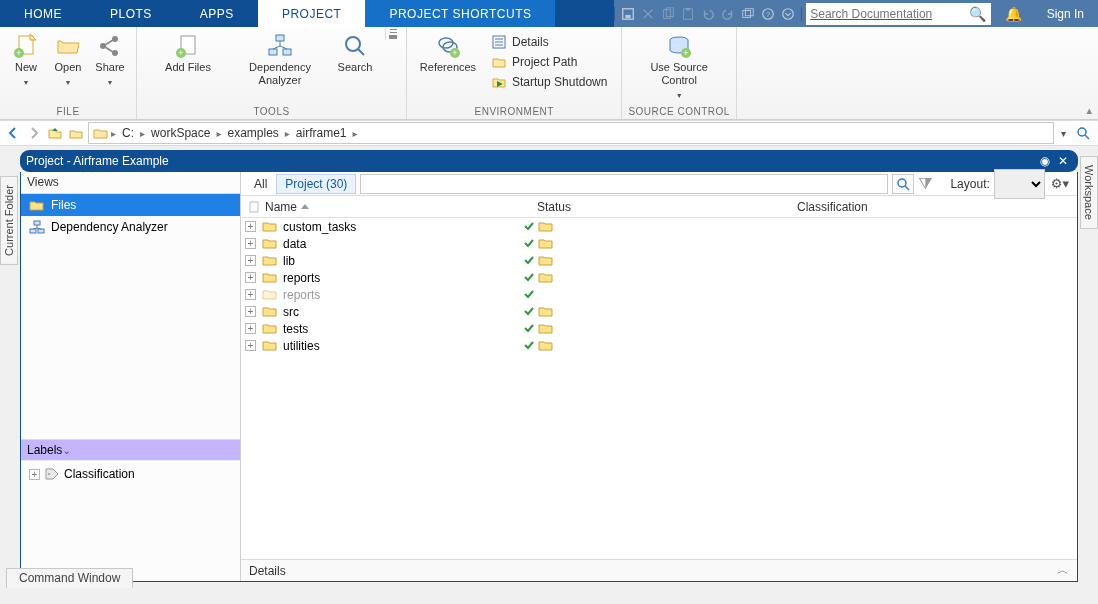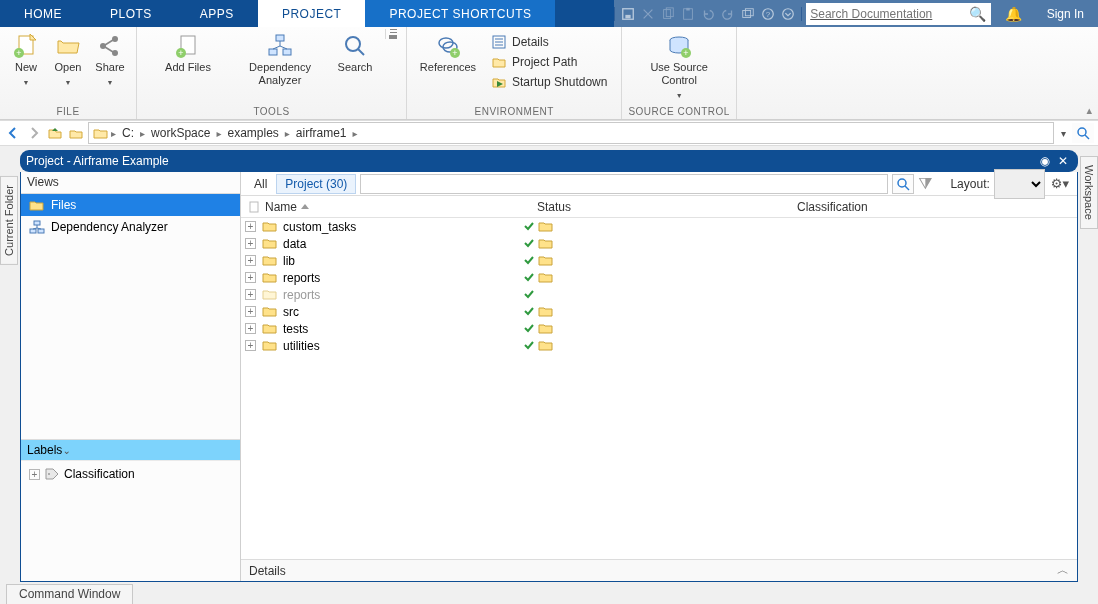--- a/index.html
+++ b/index.html
@@ -52,21 +52,21 @@
 .workarea{position:absolute;left:20px;right:20px;top:150px;bottom:22px;display:flex;flex-direction:column;}
 .panel-title{height:22px;background:#0F4E93;color:#fff;font-size:12px;display:flex;align-items:center;padding:0 6px;border-radius:9px;}
 .panel-title .sp{flex:1;}
 .panel-title .pbtn{width:18px;text-align:center;cursor:pointer;font-size:12px;}
 .panel-body{flex:1;display:flex;border:1px solid #0F4E93;border-top:0;background:#fff;}
 .views{width:220px;border-right:1px solid #cfcfcf;display:flex;flex-direction:column;background:#fcfcfc;}
 .views-head{height:22px;border-bottom:1px solid #dcdcdc;font-size:12px;padding:3px 6px;color:#333;}
 .views-list{flex:1;}
 .view-item{display:flex;align-items:center;gap:6px;height:22px;padding:0 8px;font-size:12px;cursor:pointer;}
 .view-item.sel{background:#1F81E5;color:#fff;}
-.labels-head{height:22px;border-top:1px solid #dcdcdc;border-bottom:1px solid #eaeaea;font-size:12px;padding:3px 6px;display:flex;align-items:center;justify-content:flex-start;background:#7dd3fc;}
+.labels-head{height:22px;border-top:1px solid #dcdcdc;border-bottom:1px solid #eaeaea;font-size:12px;padding:3px 6px;display:flex;align-items:center;justify-content:flex-start;background:#c4b5fd;}
 .labels-body{flex:0 0 120px;padding:6px 8px;font-size:12px;}
 .tree-row{display:flex;align-items:center;gap:4px;}
 
 .main{flex:1;display:flex;flex-direction:column;}
 .filtbar{height:24px;display:flex;align-items:center;gap:0;border-bottom:1px solid #dcdcdc;padding:0 4px;}
 .ftab{font-size:12px;padding:2px 8px;border:1px solid transparent;cursor:pointer;color:#333;}
 .ftab.active{border-color:#bcd4ef;background:#eaf3fd;color:#125aab;}
 .fsearch{flex:1;height:20px;border:1px solid #c9c9c9;margin:0 4px;}
 .fbtn{width:22px;height:20px;border:1px solid #c9c9c9;display:flex;align-items:center;justify-content:center;cursor:pointer;background:#fcfcfc;}
 .layout-lbl{font-size:12px;color:#333;margin-left:14px;}
@@ -82,21 +82,21 @@
 
 .files{flex:1;overflow:auto;font-size:12px;}
 .frow{display:flex;align-items:center;height:17px;}
 .frow .exp{width:14px;text-align:center;color:#7a7a7a;font-size:10px;border:1px solid #b7b7b7;height:11px;width:11px;line-height:9px;margin-left:4px;margin-right:6px;cursor:pointer;background:#fff;}
 .frow .fname{width:262px;display:flex;align-items:center;gap:5px;}
 .frow .dim{color:#9a9a9a;}
 .frow .fstatus{width:260px;display:flex;align-items:center;gap:3px;}
 
 .details-bar{height:22px;border-top:1px solid #dcdcdc;background:#f9f9f9;font-size:12px;padding:2px 8px;display:flex;align-items:center;justify-content:space-between;color:#333;}
 
-.cmdwin{position:absolute;left:6px;bottom:0;height:20px;font-size:12px;background:#f5f5f5;border:1px solid #c8c8c8;border-bottom:0;padding:2px 12px;color:#444;}
+.cmdwin{position:absolute;left:6px;bottom:16px;height:20px;font-size:12px;background:#f5f5f5;border:1px solid #c8c8c8;border-bottom:0;padding:2px 12px;color:#444;}
 
 
 svg{display:block;}
 </style>
 </head>
 <body>
 
 <div class="menu-bar">
   <div class="menu-tab">HOME</div>
   <div class="menu-tab">PLOTS</div>

